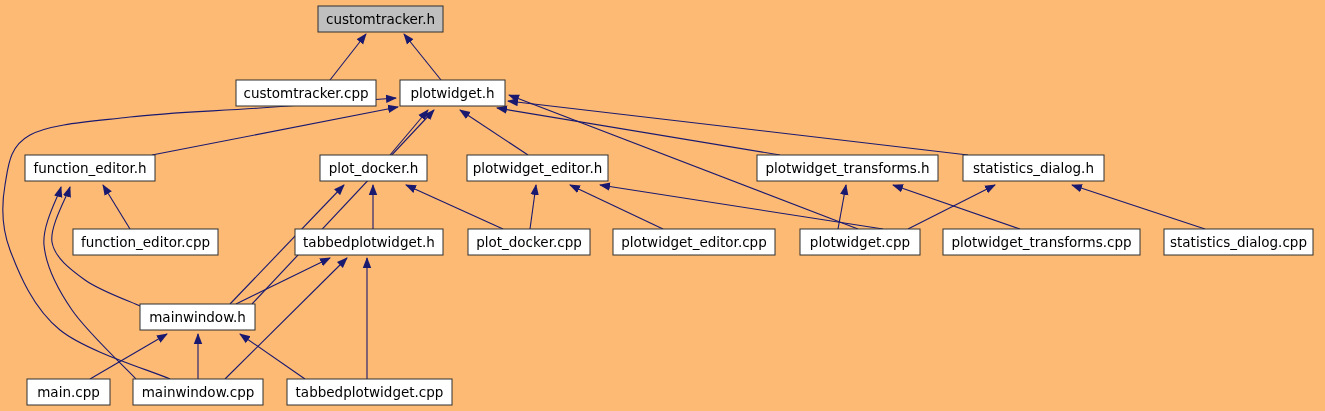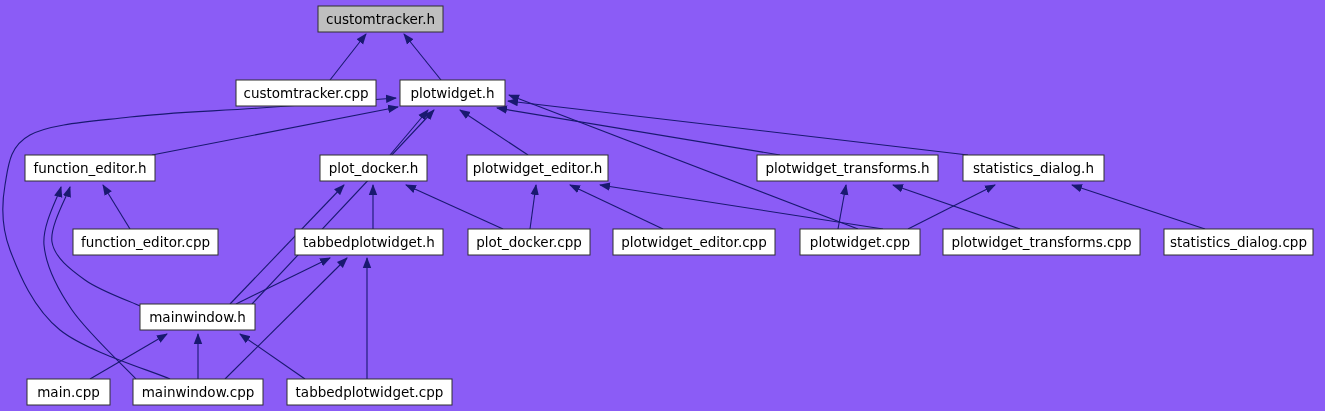--- a/index.html
+++ b/index.html
@@ -5,21 +5,21 @@
   html, body {
     margin: 0;
     padding: 0;
     background: #ffffff;
     font-family: "DejaVu Sans", "Liberation Sans", sans-serif;
   }
   .canvas {
     position: relative;
     width: 1325px;
     height: 411px;
-    background: #8b5cf6;
+    background: #fdba74;
     overflow: hidden;
   }
   svg { display: block; }
   .node-rect {
     stroke-width: 1;
   }
   .node-label {
     font-family: "DejaVu Sans", "Liberation Sans", sans-serif;
     font-size: 13.5px;
     fill: #000000;

